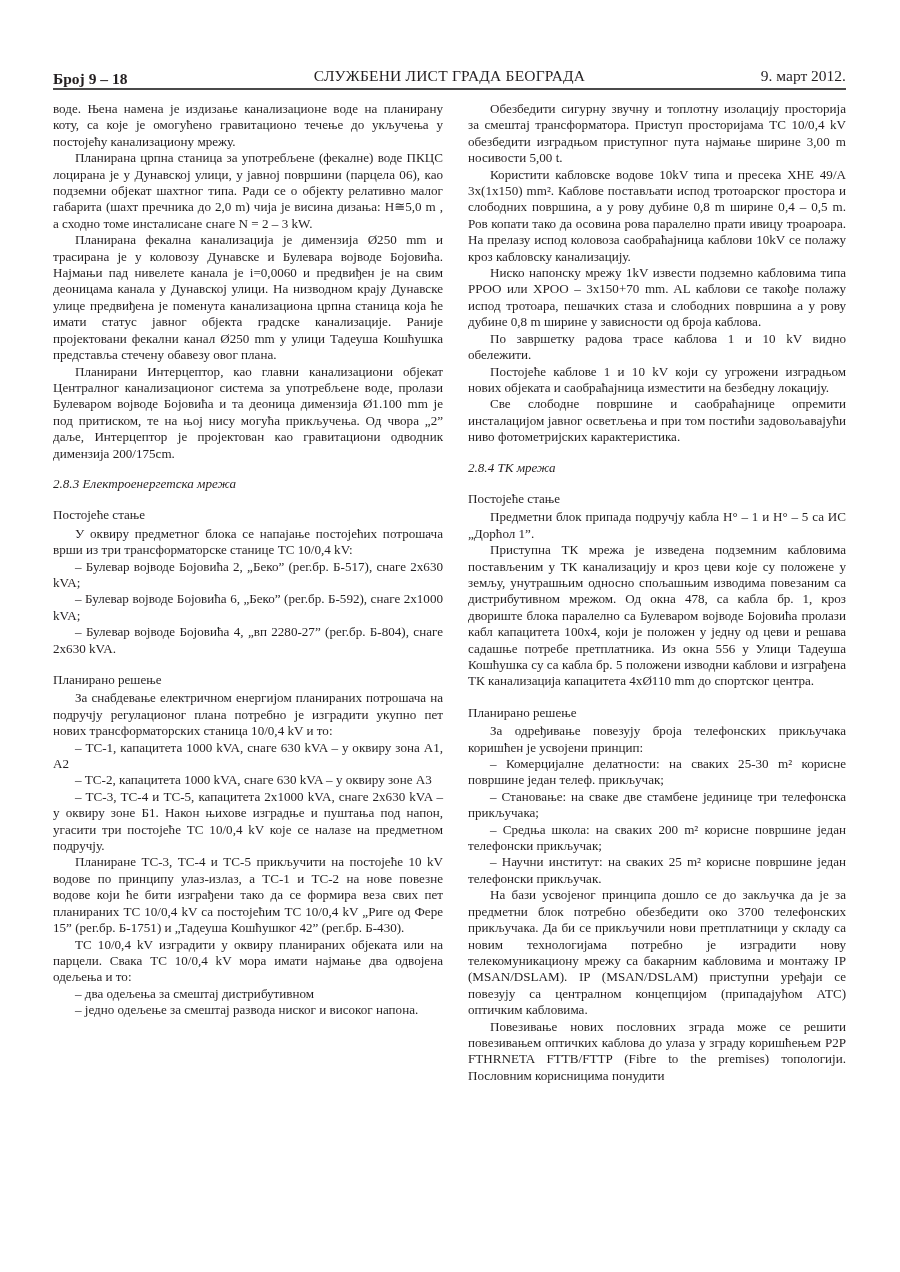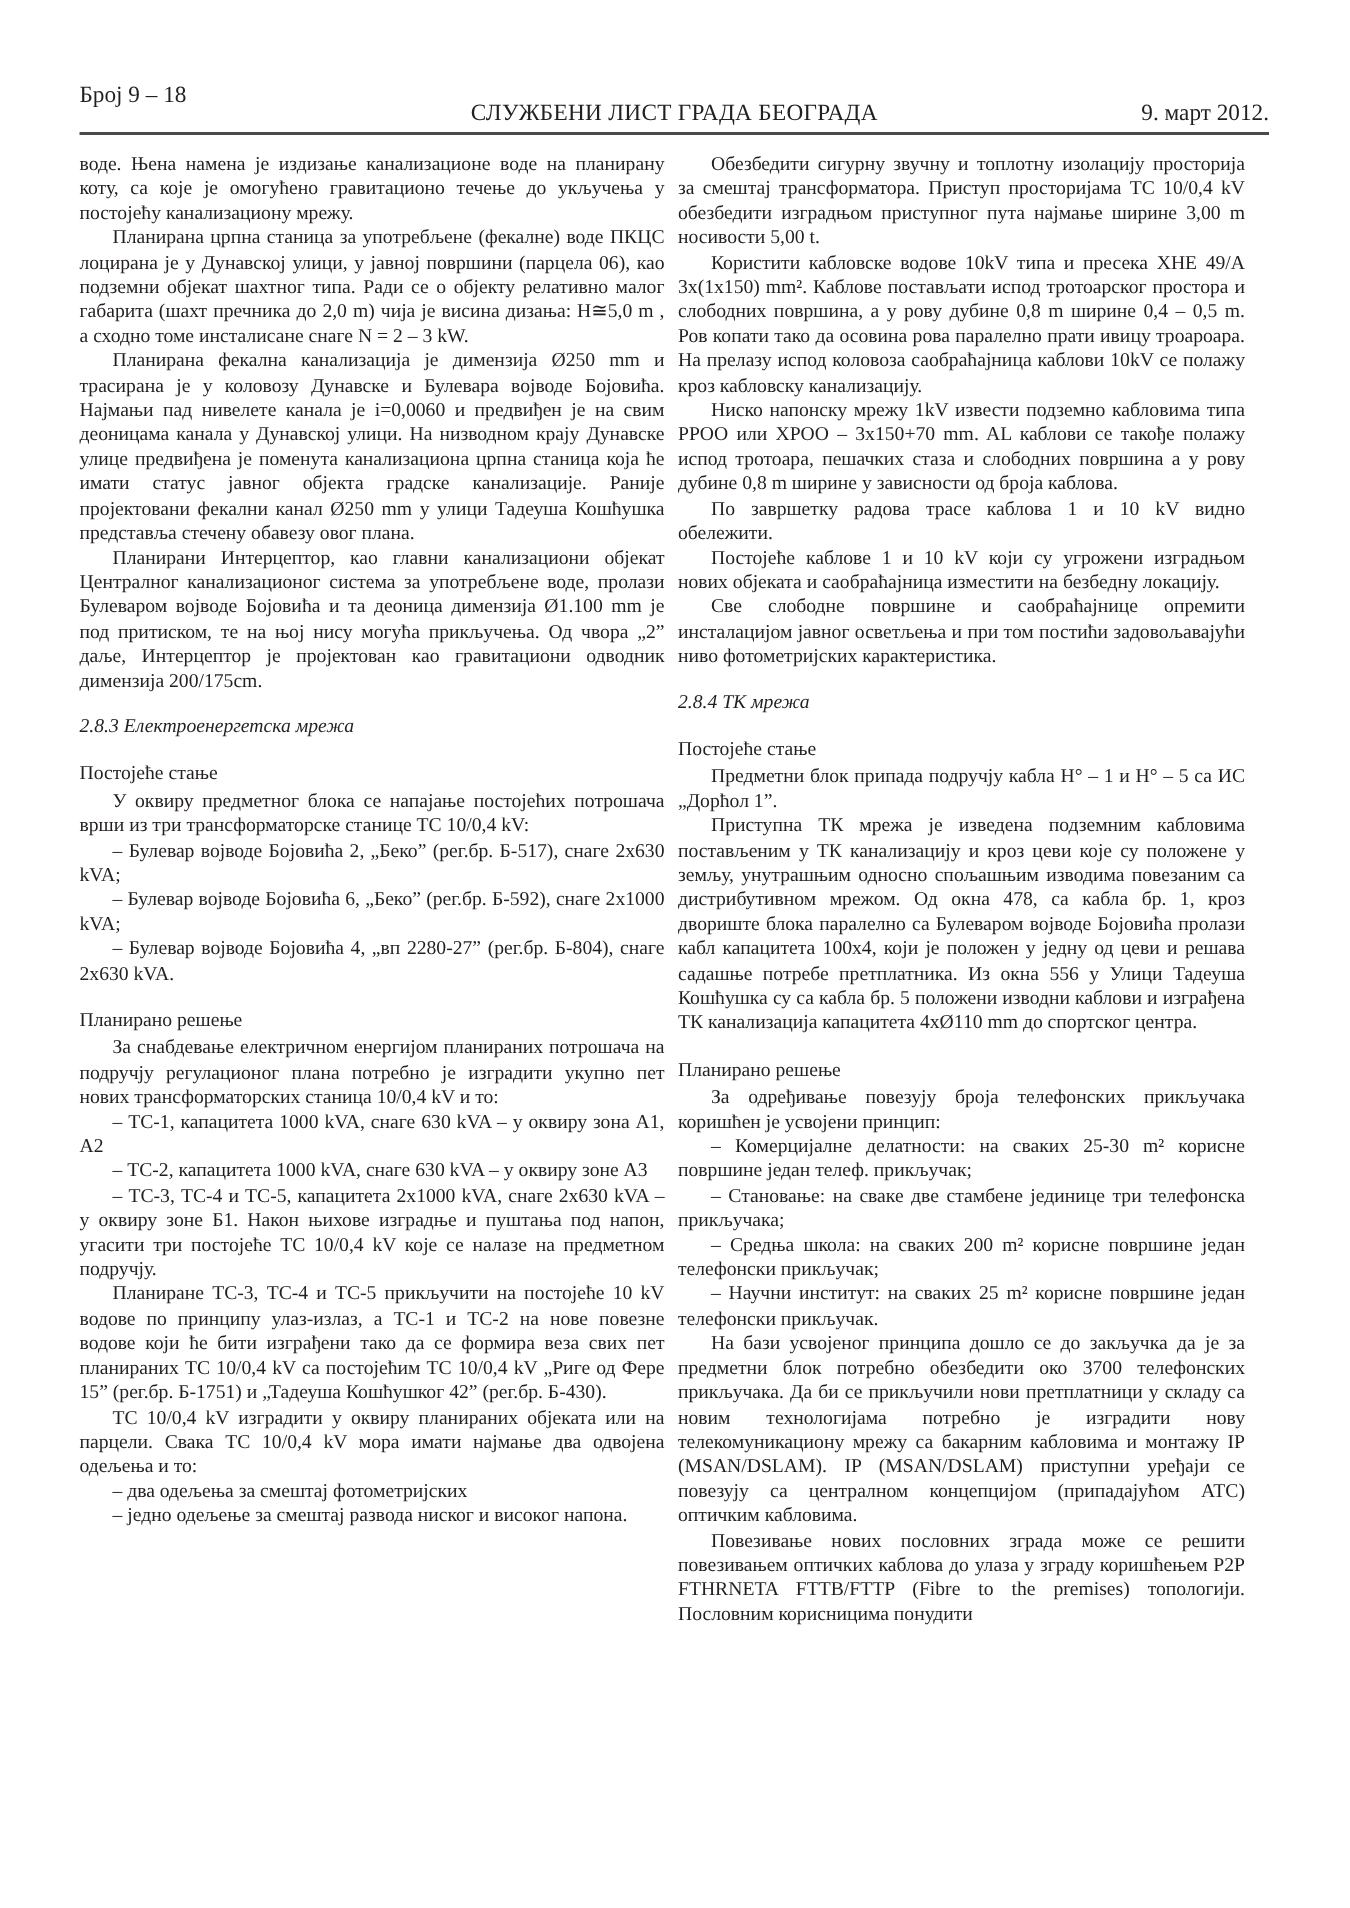--- a/index.html
+++ b/index.html
@@ -1,25 +1,25 @@
 <!DOCTYPE html>
 <html><head>
 <meta charset="utf-8">
 <style>
   html, body { margin: 0; padding: 0; background: #ffffff; }
   body { width: 900px; height: 1272px; position: relative; overflow: hidden;
          font-family: "Liberation Serif", "DejaVu Serif", serif; color: #231f20; }
   .page-header { position: absolute; left: 53px; top: 66px; width: 793px; height: 22px;
                  border-bottom: 2px solid #4a4a4a; font-size: 15.5px; }
-  .page-header .hl { position: absolute; left: 0; bottom: 15px; }
+  .page-header .hl { position: absolute; left: 0; bottom: 0; font-weight: bold; }
   .page-header .hc { position: absolute; left: 0; right: 0; bottom: 3px; text-align: center; letter-spacing: 0.2px; }
   .page-header .hr { position: absolute; right: 0; bottom: 3px; }
   .col { position: absolute; top: 101px; width: 390px; font-size: 13.1px; line-height: 16.4px; }
   .col.left { left: 53px; }
-  .col.right { left: 452px; width: 378px; }
+  .col.right { left: 468px; width: 378px; }
   .p { margin: 0; text-align: justify; text-indent: 22px; hyphens: manual; }
   .p.noindent { text-indent: 0; }
   .section-title { text-align: left; font-style: italic; margin: 14px 0 15px 0; }
   .sub-title { text-align: left; margin: 0 0 2px 0; }
   .gap { height: 15px; }
 </style>
 </head>
 <body>
 
 <div class="page-header">
@@ -40,21 +40,21 @@
   <p class="p">– Булевар војводе Бојовића 6, „Беко” (рег.бр. Б-592), снаге 2x1000 kVA;</p>
   <p class="p">– Булевар војводе Бојовића 4, „вп 2280-27” (рег.бр. Б-804), снаге 2x630 kVA.</p>
   <div class="gap"></div>
   <div class="sub-title">Планирано решење</div>
   <p class="p">За снабдевање електричном енергијом планираних потрошача на подручју регулационог плана потребно је изградити укупно пет нових трансформаторских станица 10/0,4 kV и то:</p>
   <p class="p">– ТС-1, капацитета 1000 kVA, снаге 630 kVA – у оквиру зона А1, А2</p>
   <p class="p">– ТС-2, капацитета 1000 kVA, снаге 630 kVA – у оквиру зоне А3</p>
   <p class="p">– ТС-3, ТС-4 и ТС-5, капацитета 2x1000 kVA, снаге 2x630 kVA – у оквиру зоне Б1. Након њихове изградње и пуштања под напон, угасити три постојеће ТС 10/0,4 kV које се налазе на предметном подручју.</p>
   <p class="p">Планиране ТС-3, ТС-4 и ТС-5 прикључити на постојеће 10 kV водове по принципу улаз-излаз, а ТС-1 и ТС-2 на нове повезне водове који ће бити изграђени тако да се формира веза свих пет планираних ТС 10/0,4 kV са постојећим ТС 10/0,4 kV „Риге од Фере 15” (рег.бр. Б-1751) и „Тадеуша Кошћушког 42” (рег.бр. Б-430).</p>
   <p class="p">ТС 10/0,4 kV изградити у оквиру планираних објеката или на парцели. Свака ТС 10/0,4 kV мора имати најмање два одвојена одељења и то:</p>
-  <p class="p">– два одељења за смештај фотометријских</p>
+  <p class="p">– два одељења за смештај дистрибутивном</p>
   <p class="p">– једно одељење за смештај развода ниског и високог напона.</p>
 </div>
 
 <div class="col right">
   <p class="p">Обезбедити сигурну звучну и топлотну изолацију просторија за смештај трансформатора. Приступ просторијама ТС 10/0,4 kV обезбедити изградњом приступног пута најмање ширине 3,00 m носивости 5,00 t.</p>
   <p class="p">Користити кабловске водове 10kV типа и пресека XHE 49/A 3x(1x150) mm². Каблове постављати испод тротоарског простора и слободних површина, а у рову дубине 0,8 m ширине 0,4 – 0,5 m. Ров копати тако да осовина рова паралелно прати ивицу троароара. На прелазу испод коловоза саобраћајница каблови 10kV се полажу кроз кабловску канализацију.</p>
   <p class="p">Ниско напонску мрежу 1kV извести подземно кабловима типа PPOO или XPOO – 3x150+70 mm. AL каблови се такође полажу испод тротоара, пешачких стаза и слободних површина а у рову дубине 0,8 m ширине у зависности од броја каблова.</p>
   <p class="p">По завршетку радова трасе каблова 1 и 10 kV видно обележити.</p>
   <p class="p">Постојеће каблове 1 и 10 kV који су угрожени изградњом нових објеката и саобраћајница изместити на безбедну локацију.</p>
   <p class="p">Све слободне површине и саобраћајнице опремити инсталацијом јавног осветљења и при том постићи задовољавајући ниво фотометријских карактеристика.</p>

